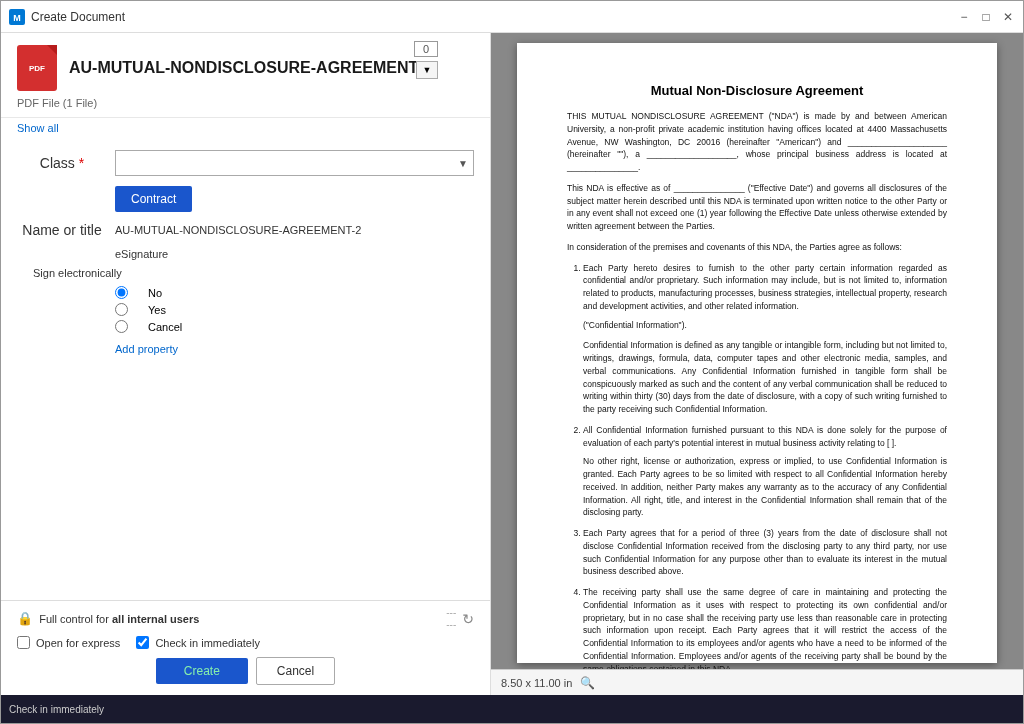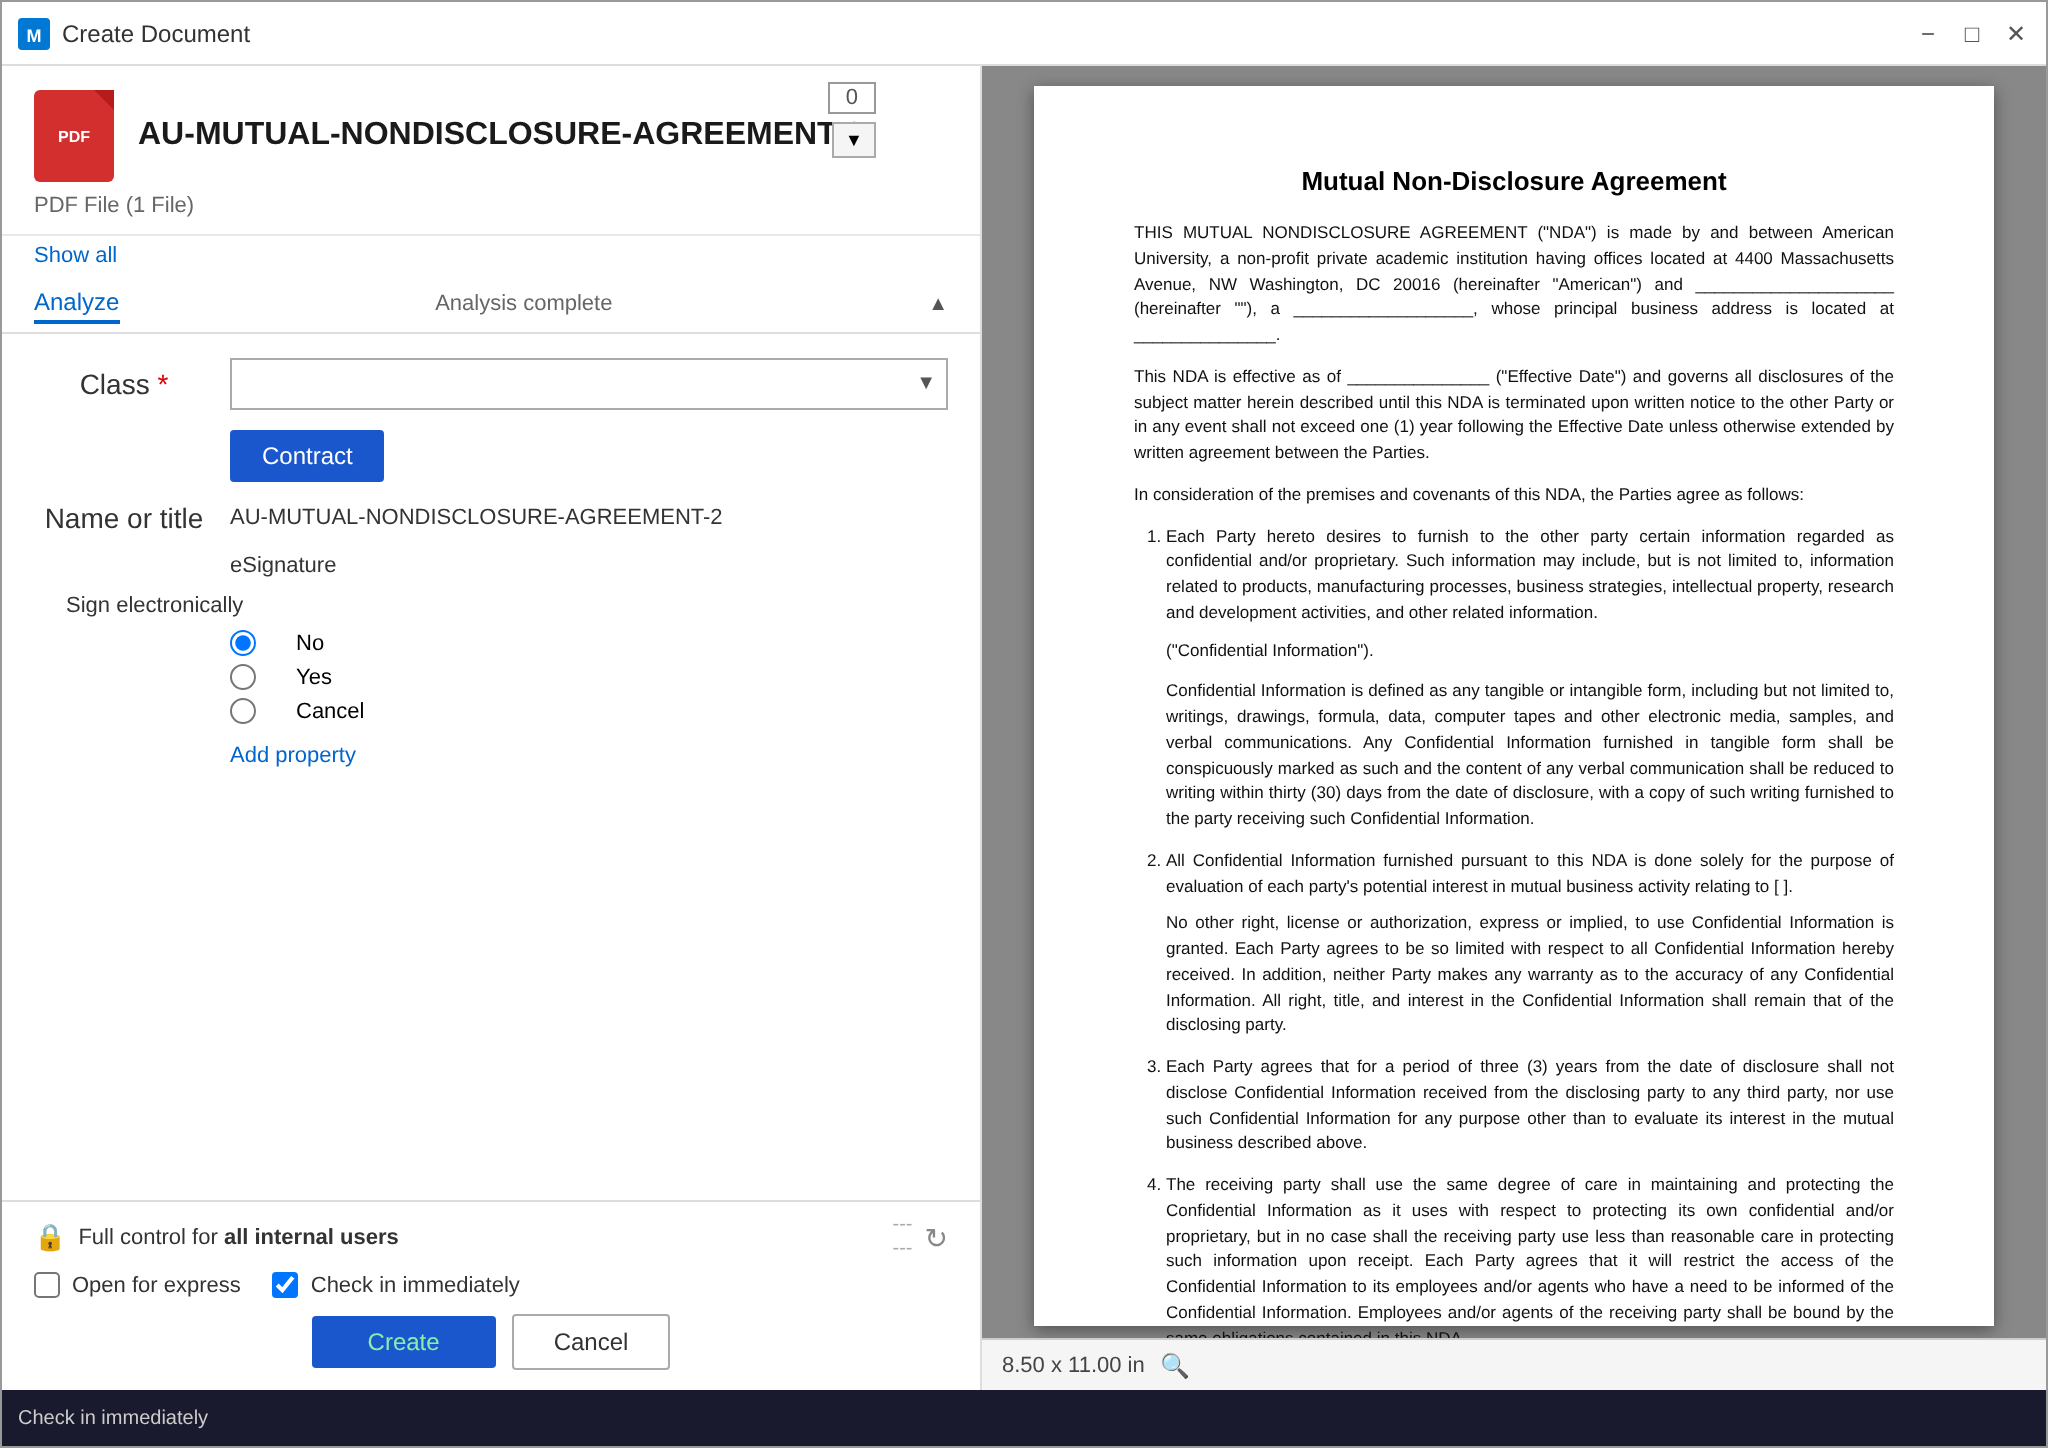--- a/index.html
+++ b/index.html
@@ -487,27 +487,20 @@
           </div>
           <div>
             <div class="doc-title">AU-MUTUAL-NONDISCLOSURE-AGREEMENT-2</div>
           </div>
         </div>
         <div class="doc-subtitle">PDF File (1 File)</div>
       </div>
 
       <div class="show-all-link">Show all</div>
 
-      <div class="analyze-header">
-        <div class="analyze-tabs">
-          <span class="analyze-tab active">Analyze</span>
-        </div>
-        <span class="analyze-status">Analysis complete</span>
-        <span class="chevron-up">▲</span>
-      </div>
 
       <div class="form-section">
 
         <div class="form-row">
           <div class="form-label">
             <span>Class</span><span class="required"> *</span>
           </div>
           <div class="select-wrapper">
             <select>
               <option></option>

